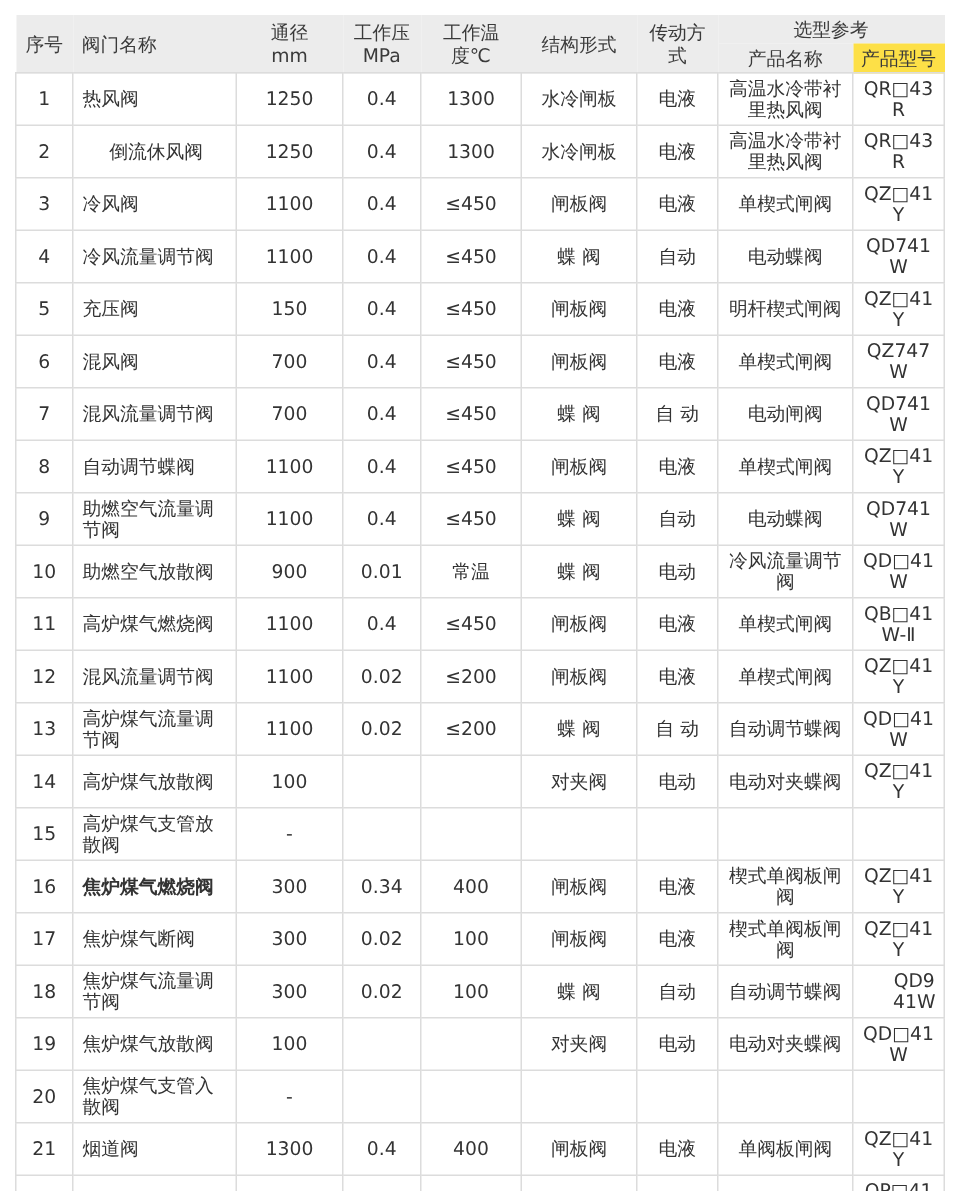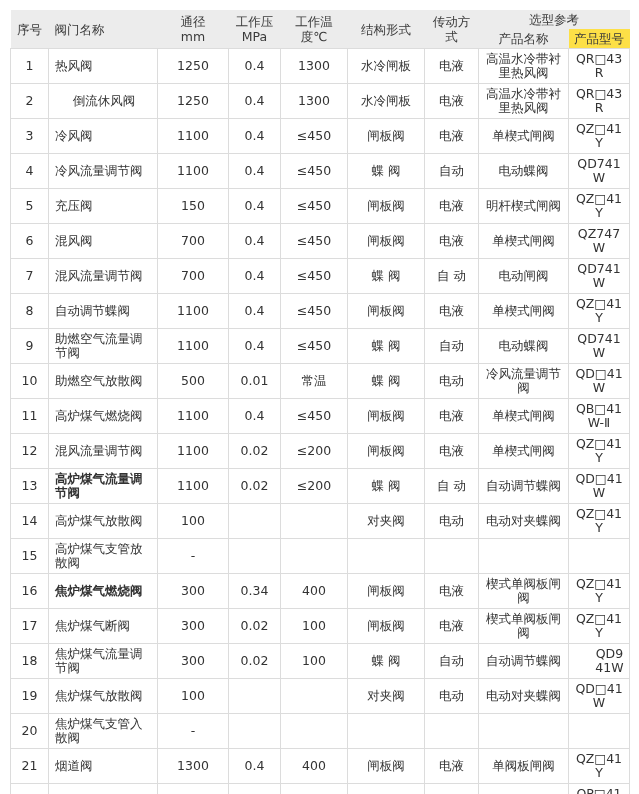--- a/index.html
+++ b/index.html
@@ -166,21 +166,21 @@
           <td style="border-color: rgb(220, 220, 220);">0.4</td>
           <td style="border-color: rgb(220, 220, 220);">≤450</td>
           <td style="border-color: rgb(220, 220, 220);">蝶 阀</td>
           <td style="border-color: rgb(220, 220, 220);">自动</td>
           <td style="border-color: rgb(220, 220, 220);">电动蝶阀</td>
           <td style="border-color: rgb(220, 220, 220);">QD741W</td>
         </tr>
         <tr>
           <td style="border-color: rgb(220, 220, 220);">10</td>
           <td class="name-col" style="border-color: rgb(220, 220, 220);">助燃空气放散阀</td>
-          <td style="border-color: rgb(220, 220, 220);">500</td>
+          <td style="border-color: rgb(220, 220, 220);">900</td>
           <td style="border-color: rgb(220, 220, 220);">0.01</td>
           <td style="border-color: rgb(220, 220, 220);">常温</td>
           <td style="border-color: rgb(220, 220, 220);">蝶 阀</td>
           <td style="border-color: rgb(220, 220, 220);">电动</td>
           <td style="border-color: rgb(220, 220, 220);">冷风流量调节阀</td>
           <td style="border-color: rgb(220, 220, 220);">QD□41W</td>
         </tr>
         <tr>
           <td style="border-color: rgb(220, 220, 220);">11</td>
           <td class="name-col" style="border-color: rgb(220, 220, 220);">高炉煤气燃烧阀</td>
@@ -198,21 +198,21 @@
           <td style="border-color: rgb(220, 220, 220);">1100</td>
           <td style="border-color: rgb(220, 220, 220);">0.02</td>
           <td style="border-color: rgb(220, 220, 220);">≤200</td>
           <td style="border-color: rgb(220, 220, 220);">闸板阀</td>
           <td style="border-color: rgb(220, 220, 220);">电液</td>
           <td style="border-color: rgb(220, 220, 220);">单楔式闸阀</td>
           <td style="border-color: rgb(220, 220, 220);">QZ□41Y</td>
         </tr>
         <tr>
           <td style="border-color: rgb(220, 220, 220);">13</td>
-          <td class="name-col" style="border-color: rgb(220, 220, 220); font-weight: bold;">高炉煤气流量调节阀</td>
+          <td class="name-col" style="border-color: rgb(220, 220, 220);">高炉煤气流量调节阀</td>
           <td style="border-color: rgb(220, 220, 220);">1100</td>
           <td style="border-color: rgb(220, 220, 220);">0.02</td>
           <td style="border-color: rgb(220, 220, 220);">≤200</td>
           <td style="border-color: rgb(220, 220, 220);">蝶 阀</td>
           <td style="border-color: rgb(220, 220, 220);">自 动</td>
           <td style="border-color: rgb(220, 220, 220);">自动调节蝶阀</td>
           <td style="border-color: rgb(220, 220, 220);">QD□41W</td>
         </tr>
         <tr>
           <td style="border-color: rgb(220, 220, 220);">14</td>

